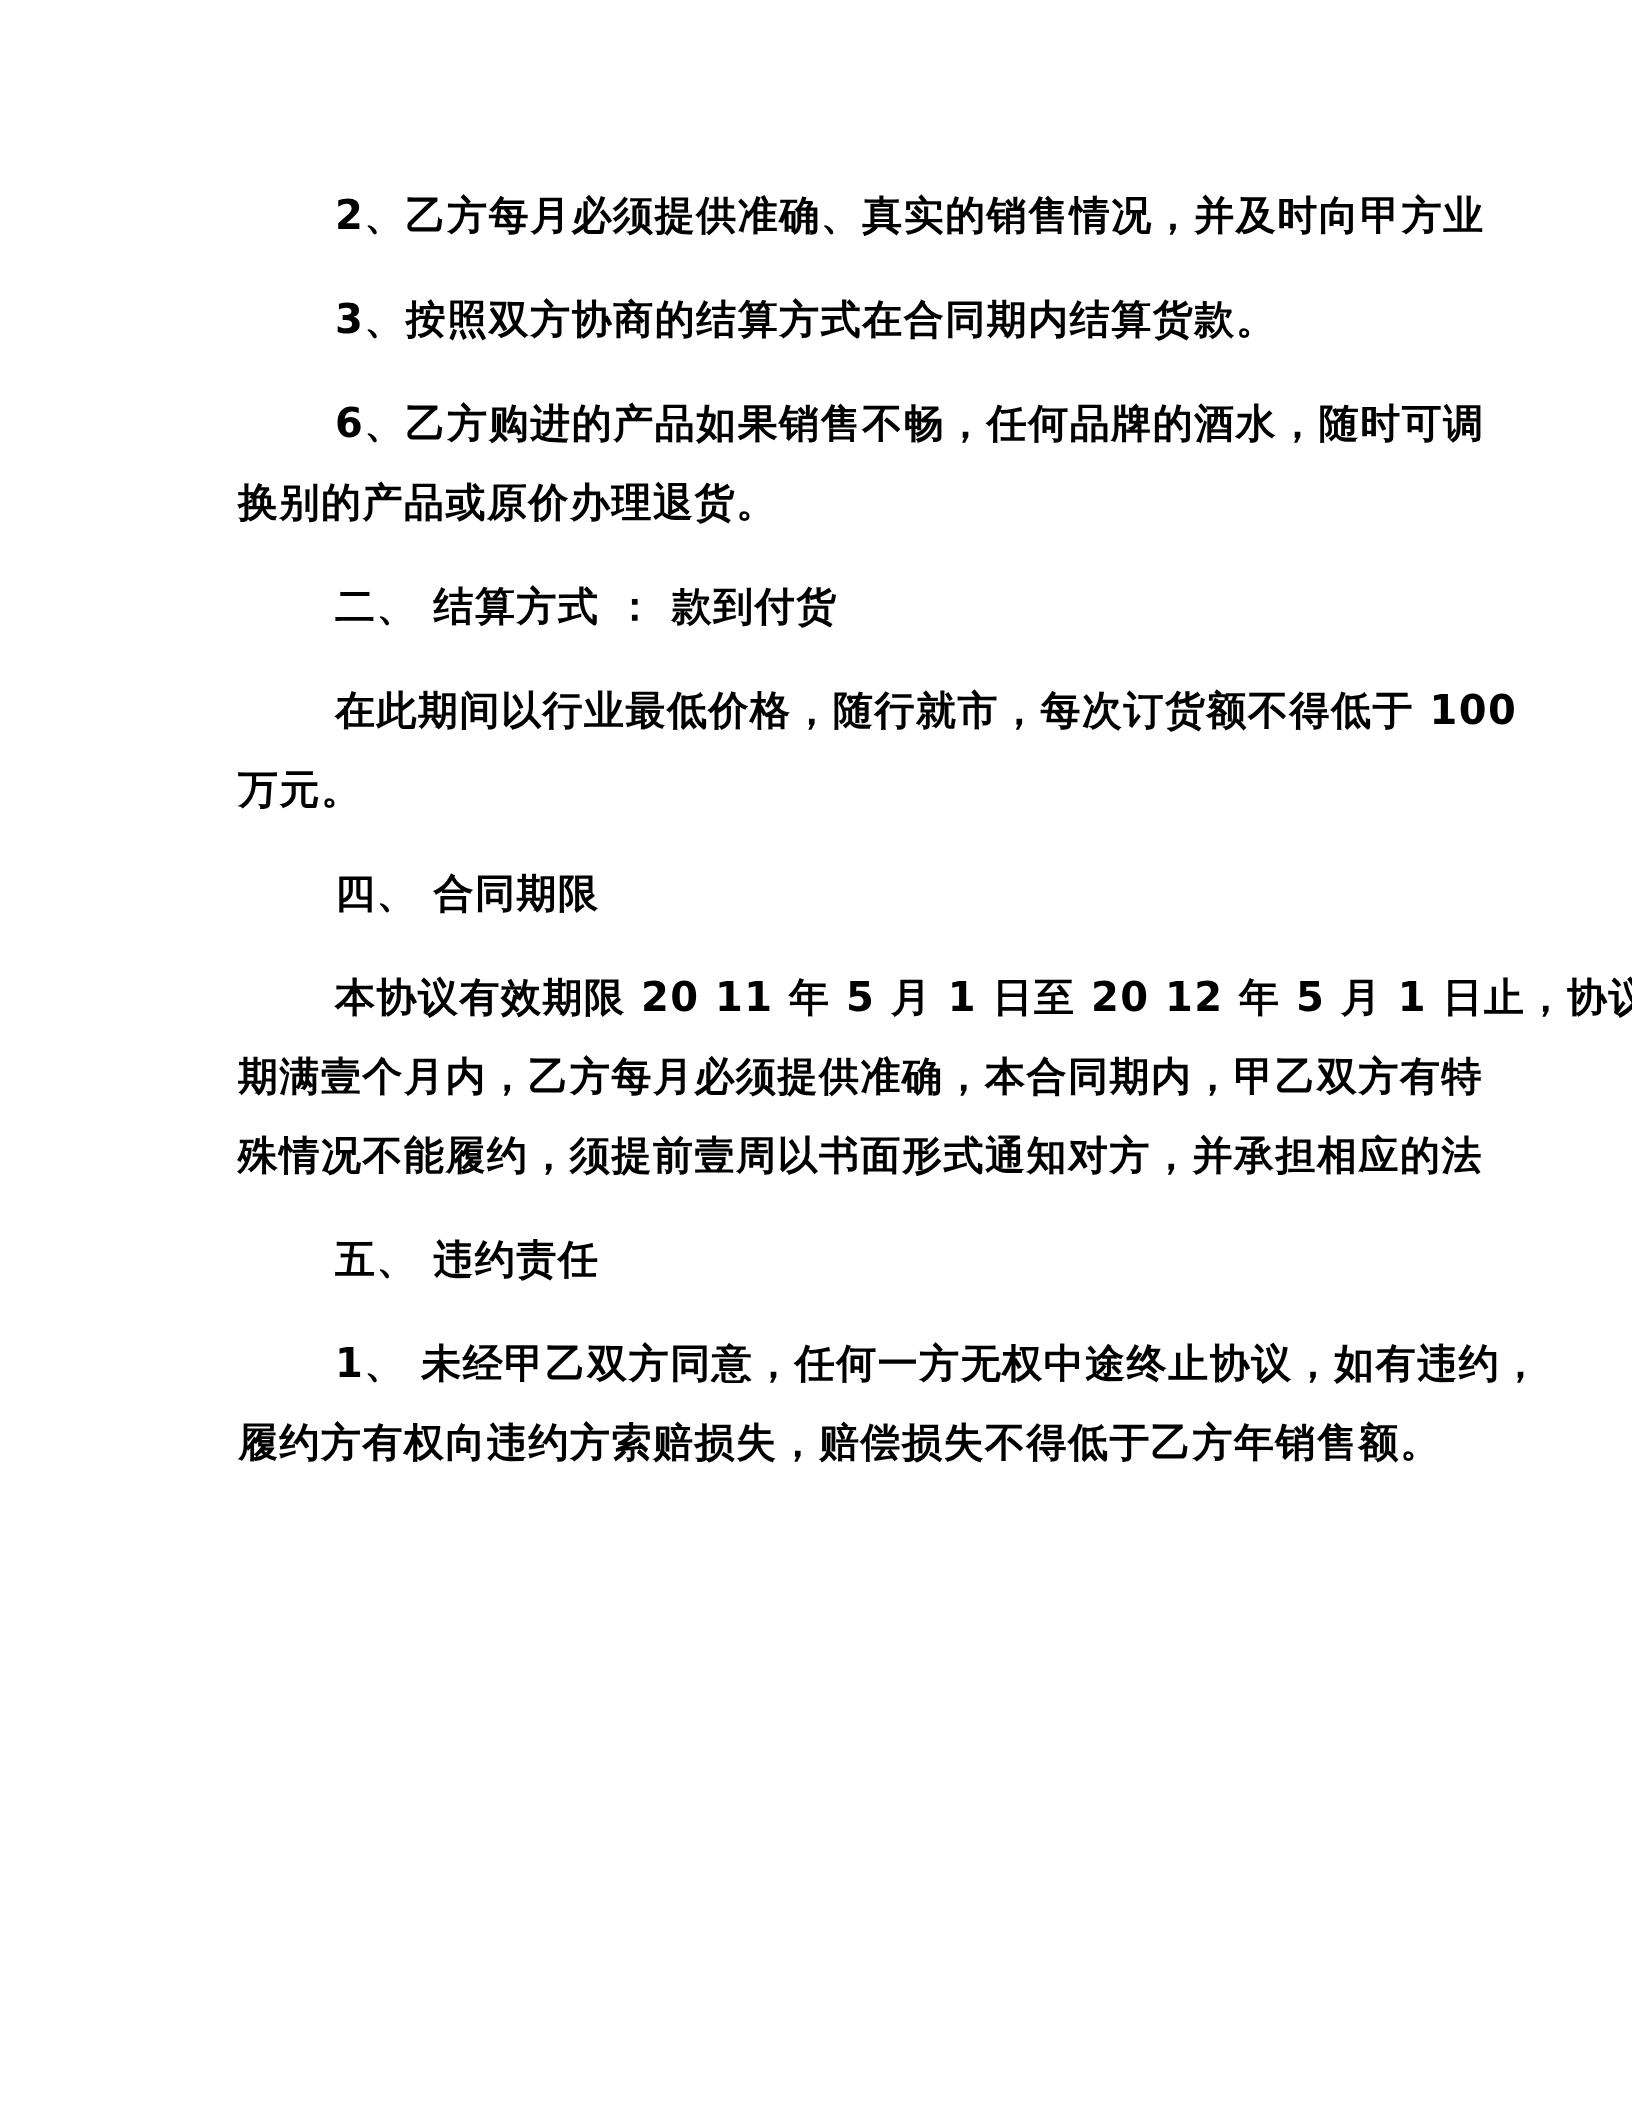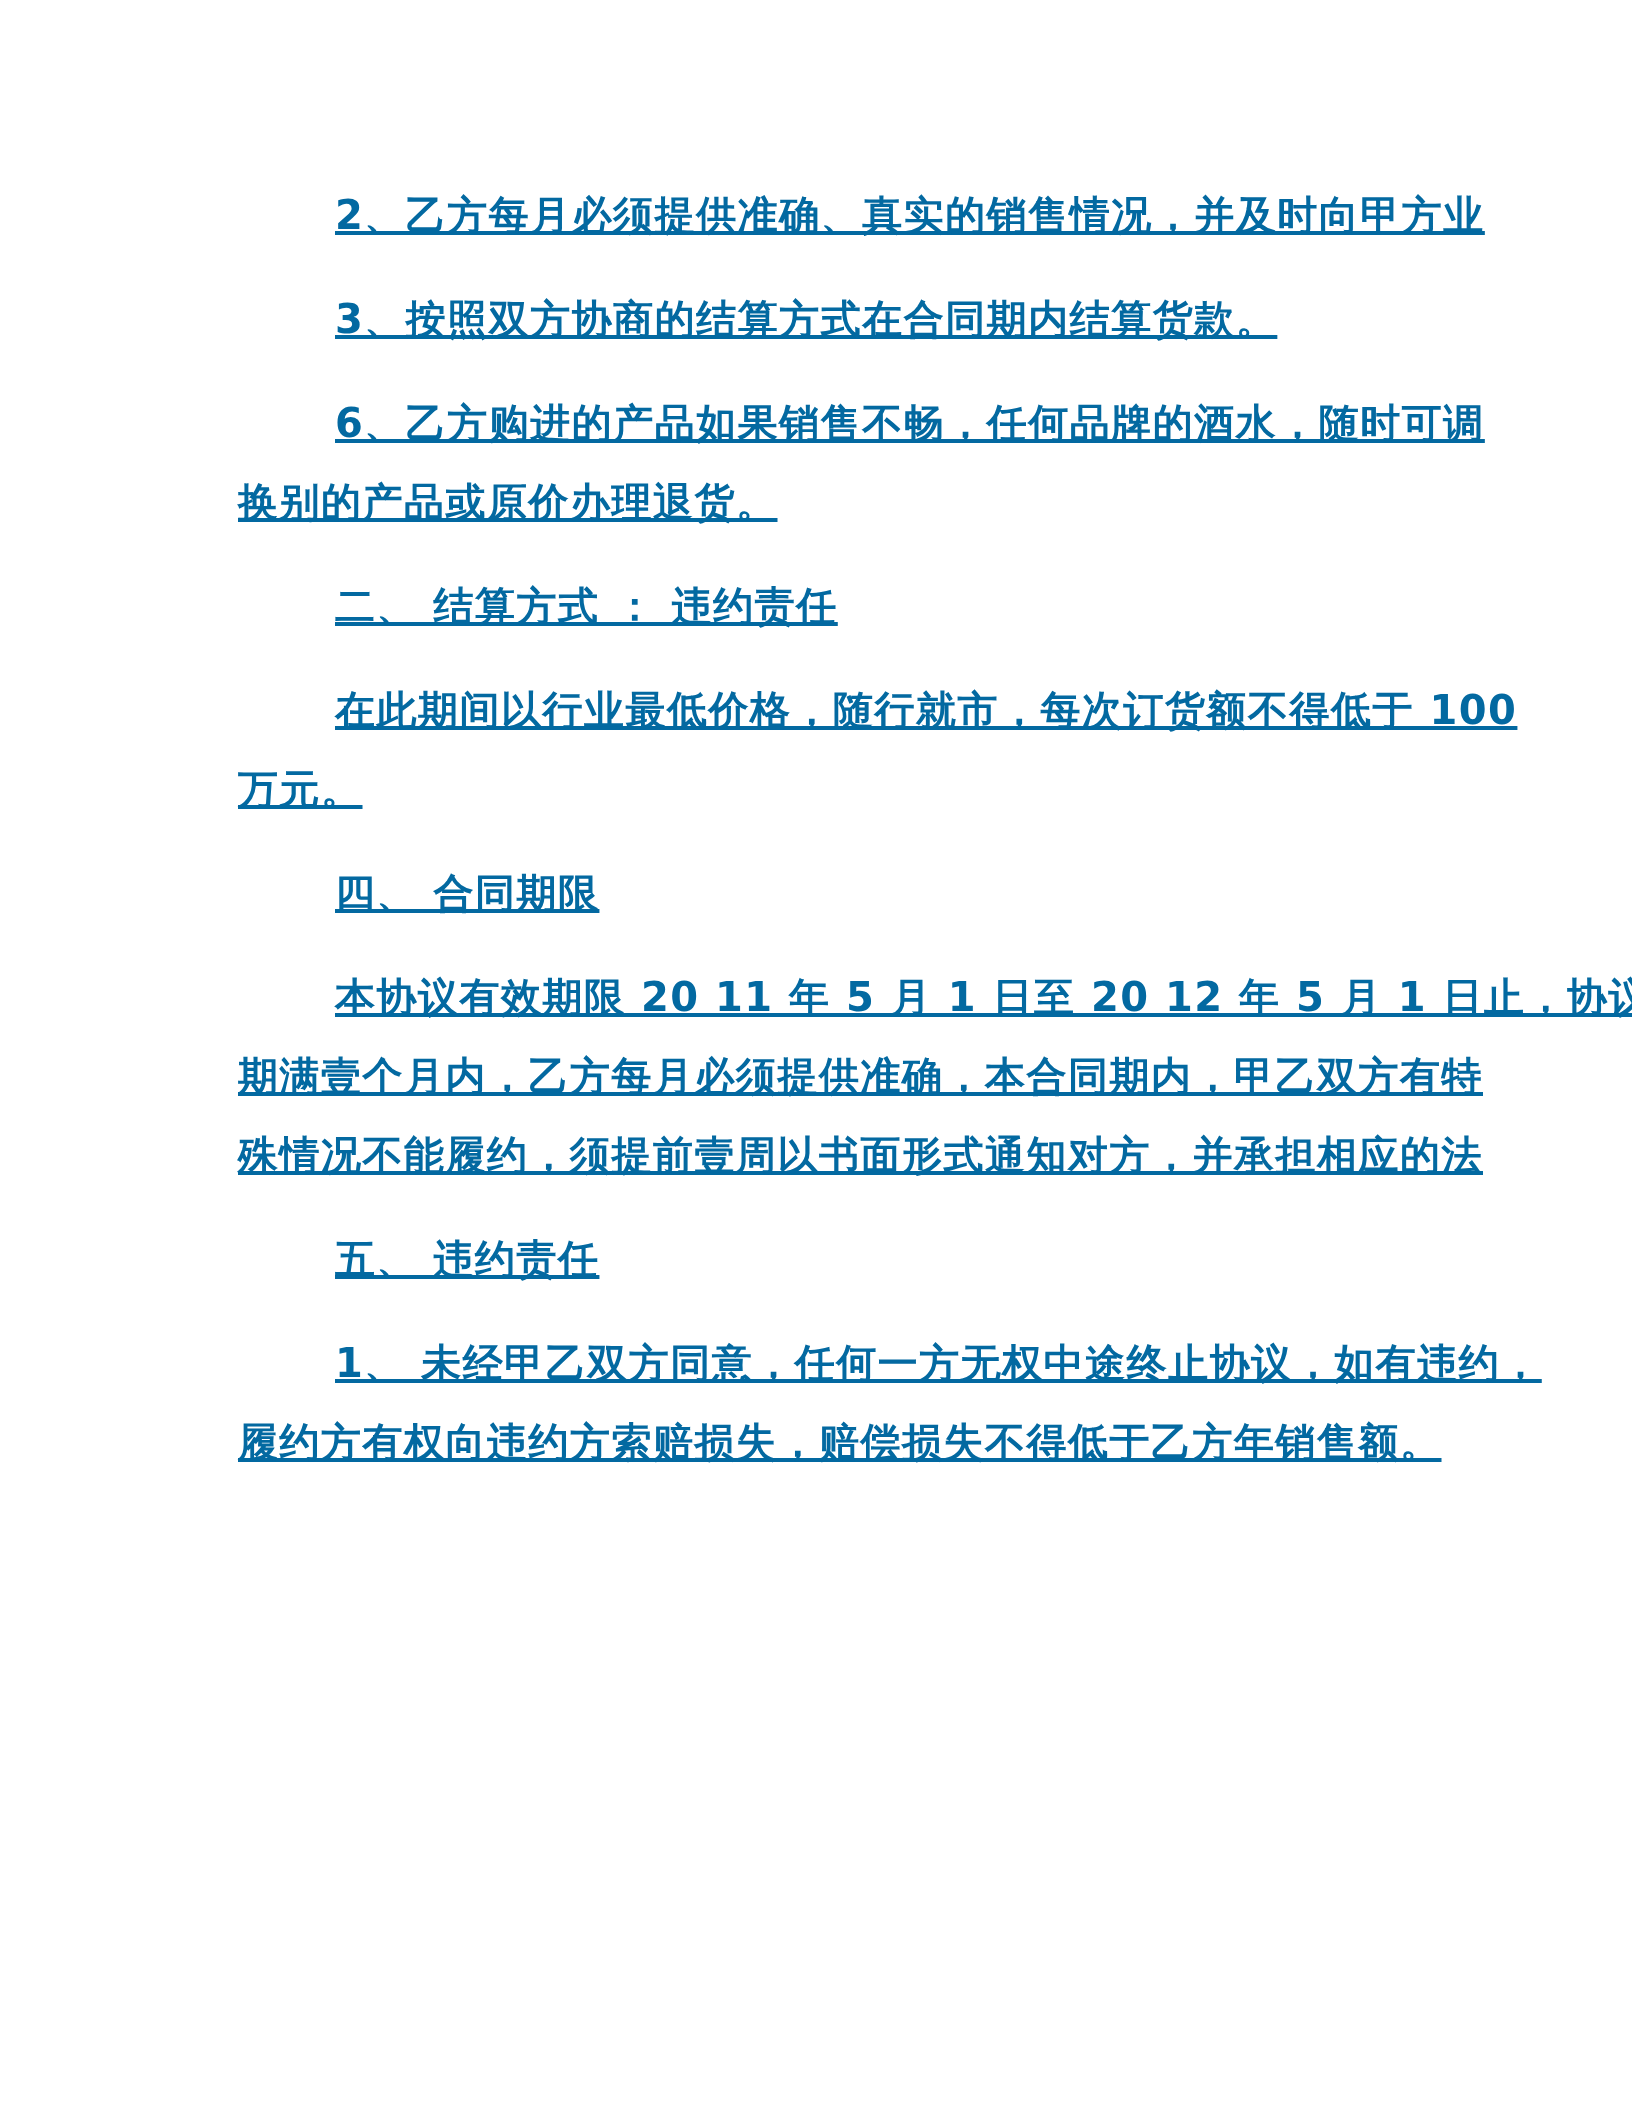--- a/index.html
+++ b/index.html
@@ -6,26 +6,25 @@
     margin: 0;
     padding: 0;
     background: #ffffff;
   }
   .page {
     position: relative;
     width: 1632px;
     height: 2112px;
     box-sizing: border-box;
     background: #ffffff;
-    color: #0369a1;
+    color: #000000;
     font-family: "DejaVu Sans", "Liberation Sans", sans-serif;
     font-weight: bold;
     padding: 176px 160px 0 238px;
     overflow: hidden;
-    text-decoration: underline;
   }
   .para {
     margin: 0 0 25px 0;
   }
   .line {
     height: 79px;
     line-height: 79px;
     font-size: 40px;
     letter-spacing: 1.5px;
     white-space: pre;
@@ -47,21 +46,21 @@
   <div class="para">
     <div class="line">3、按照双方协商的结算方式在合同期内结算货款。</div>
   </div>
 
   <div class="para">
     <div class="line">6、乙方购进的产品如果销售不畅，任何品牌的酒水，随时可调</div>
     <div class="line">换别的产品或原价办理退货。</div>
   </div>
 
   <div class="para">
-    <div class="line">二、 结算方式 ： 违约责任</div>
+    <div class="line">二、 结算方式 ： 款到付货</div>
   </div>
 
 
   <div class="para">
     <div class="line">在此期间以行业最低价格，随行就市，每次订货额不得低于 100</div>
     <div class="line">万元。</div>
   </div>
 
   <div class="para">
     <div class="line">四、 合同期限</div>

